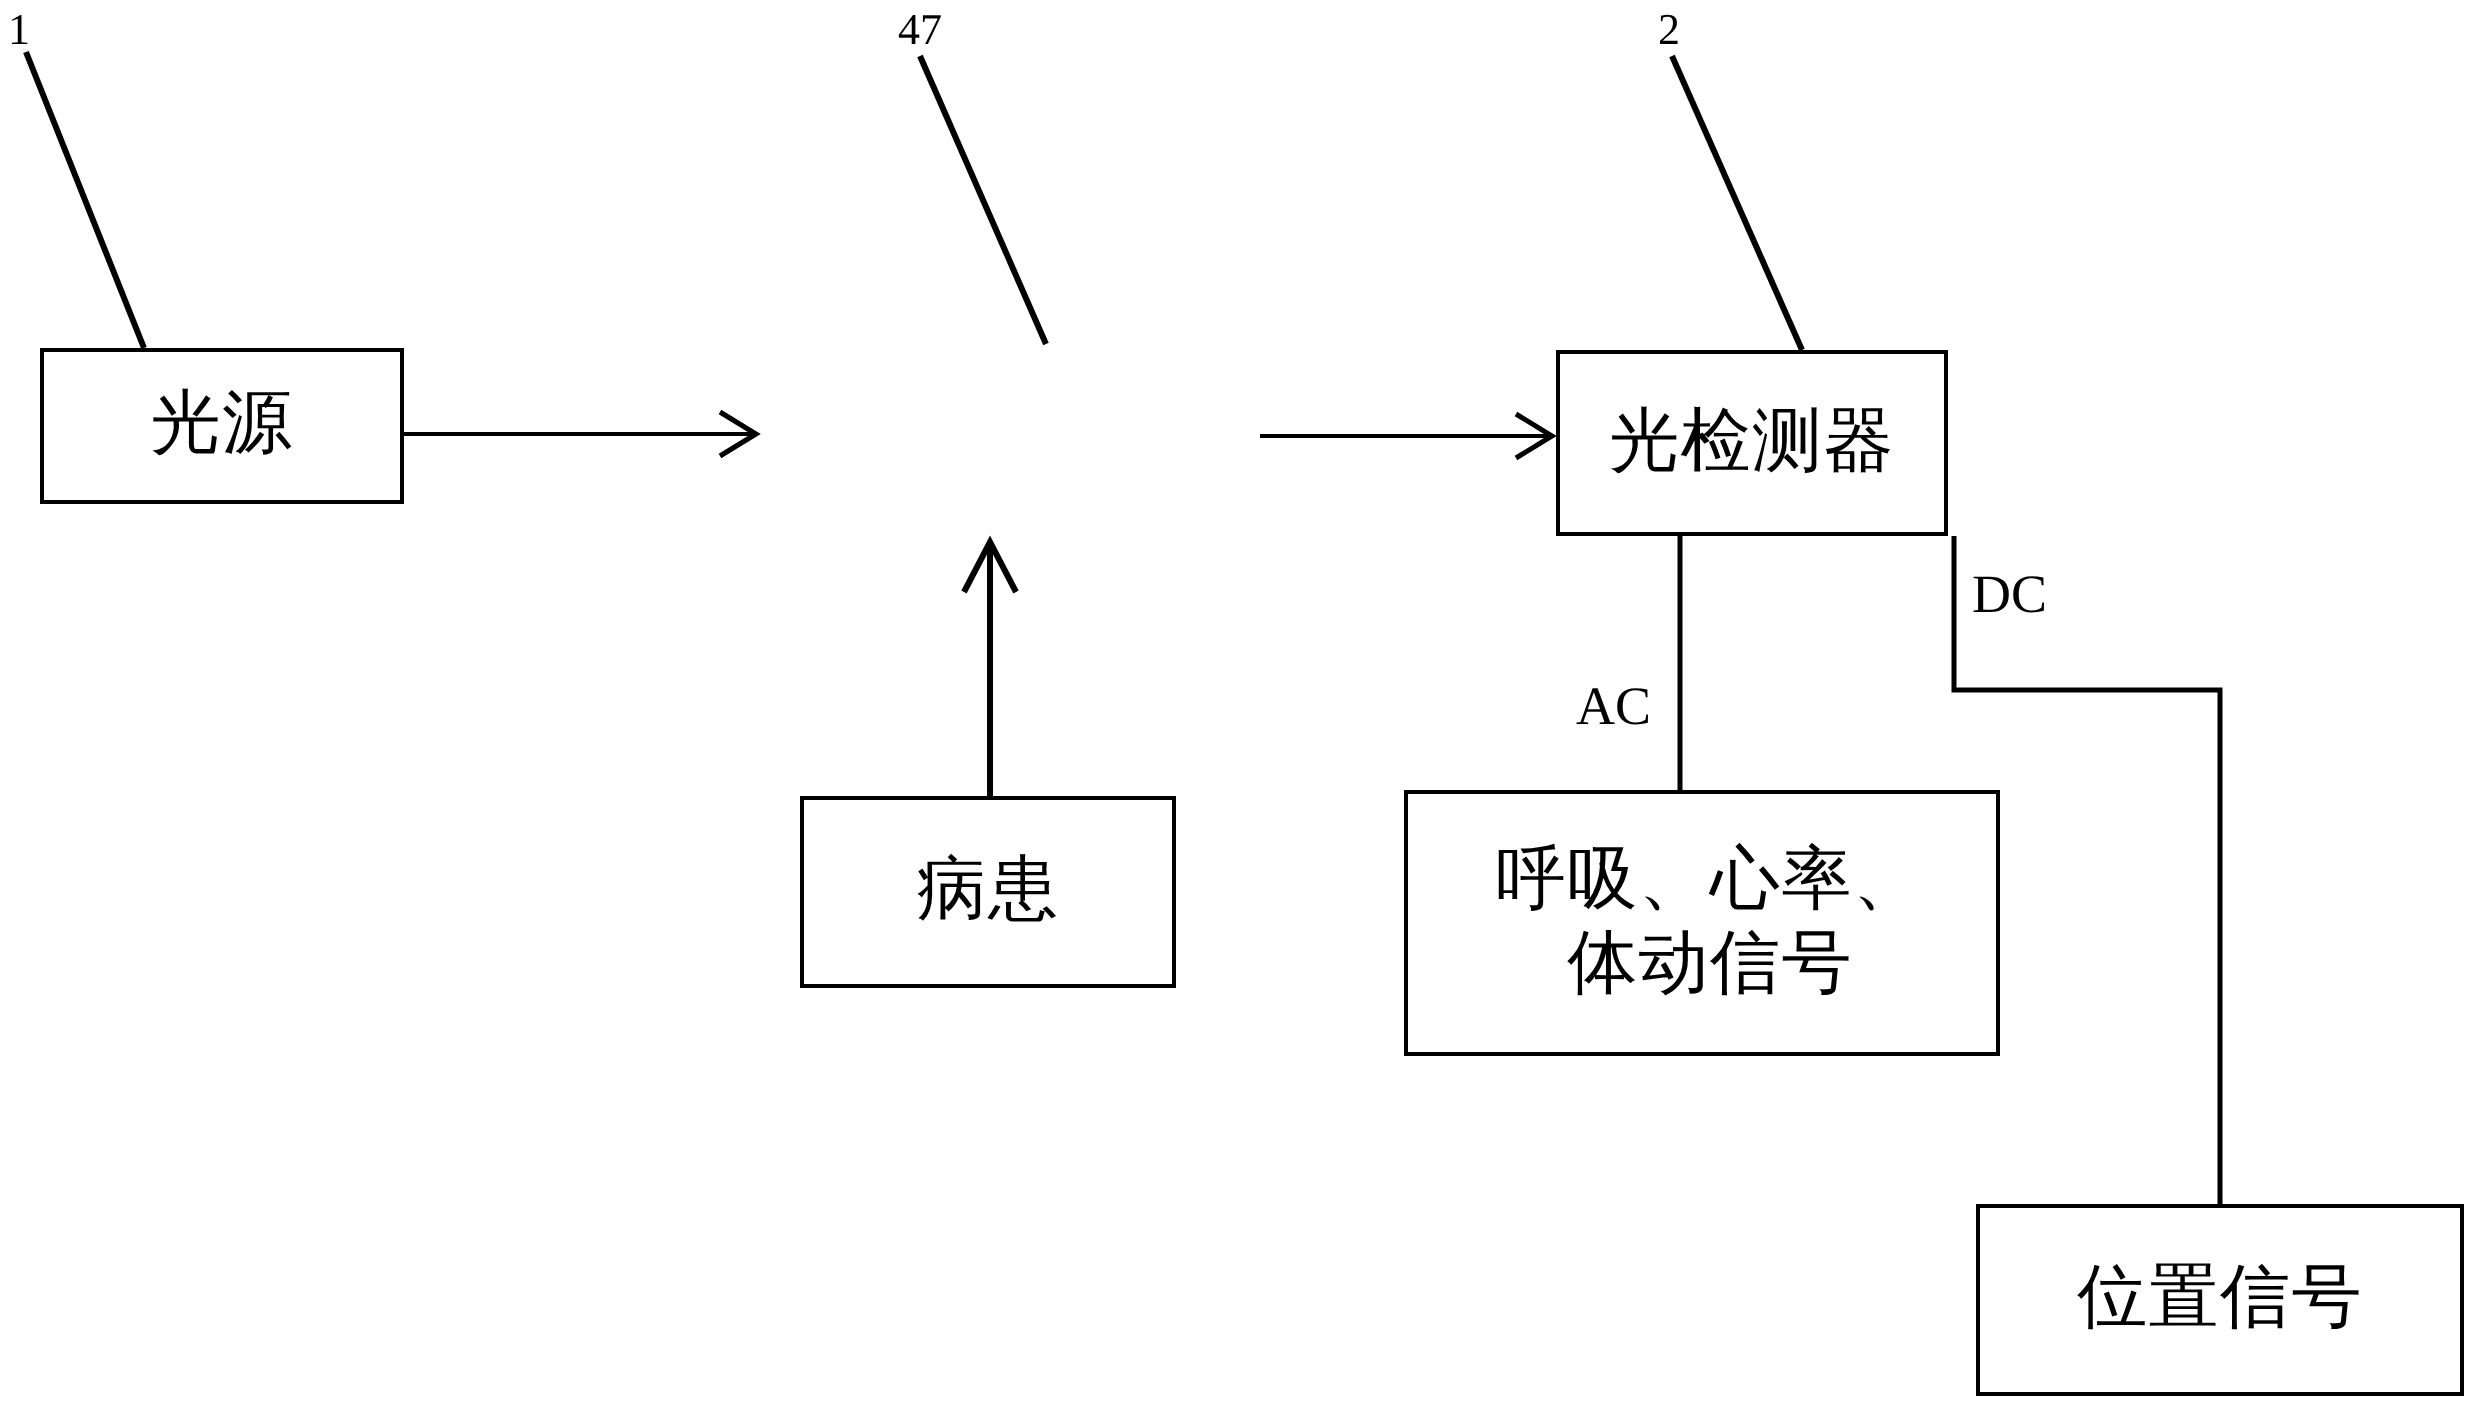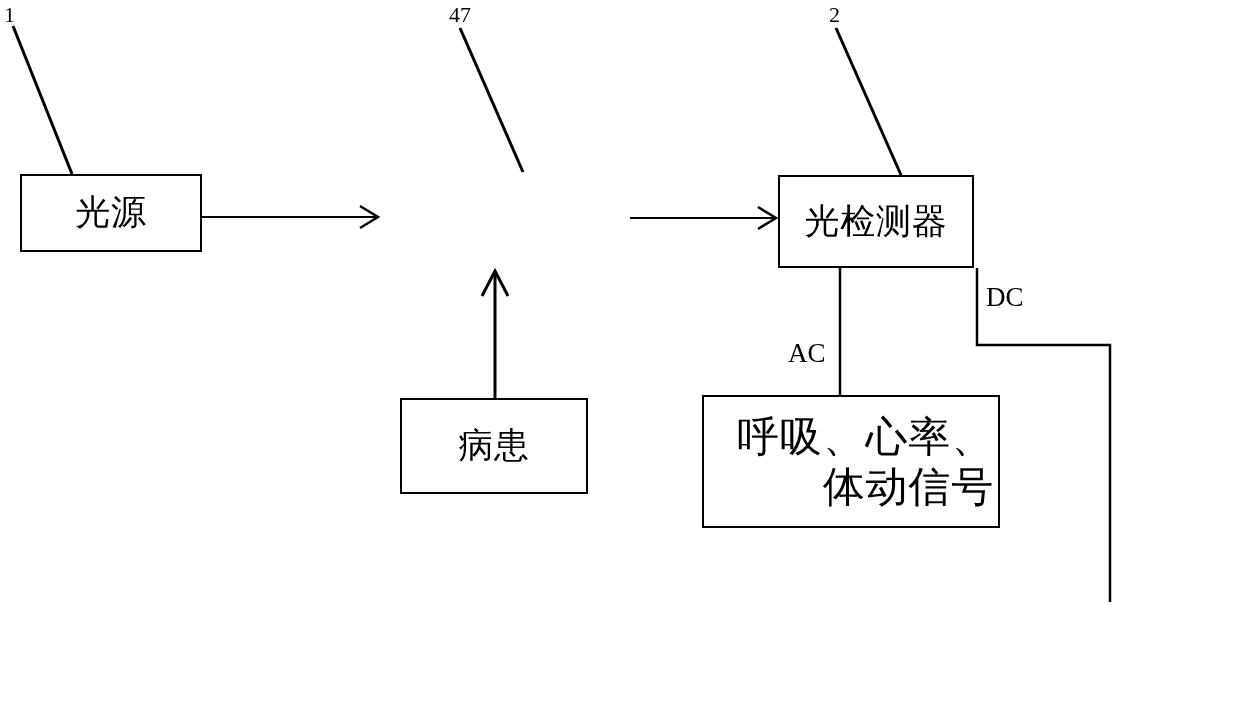--- a/index.html
+++ b/index.html
@@ -68,21 +68,21 @@
   #node-fiber          { left: 380px; top: 172px; width: 250px; height: 98px; }
   #node-fiber          .node-label { font-size: 35px; }
 
   #node-detector       { left: 778px; top: 175px; width: 196px; height: 93px; }
   #node-detector       .node-label { font-size: 35px; }
 
   #node-patient        { left: 400px; top: 398px; width: 188px; height: 96px; }
   #node-patient        .node-label { font-size: 35px; }
 
   #node-vital-signals  { left: 702px; top: 395px; width: 298px; height: 133px; }
-  #node-vital-signals  .node-label { font-size: 42px; text-align: right; width: 100%; padding-left: 12px; }
+  #node-vital-signals  .node-label { font-size: 35px; text-align: center; width: 100%; padding-left: 12px; }
 
   #node-position-signal{ left: 988px; top: 602px; width: 244px; height: 96px; }
   #node-position-signal .node-label { font-size: 35px; }
 
   
   #ref-1  { left: 4px;   top: 4px; }
   #ref-33 { left: 449px; top: 4px; }
   #ref-2  { left: 829px; top: 4px; }
 
   
@@ -143,14 +143,17 @@
 
   <div class="node-box" id="node-patient">
     <span class="node-label">病患</span>
   </div>
 
   <div class="node-box" id="node-vital-signals">
     <span class="node-label">呼吸、心率、
 体动信号</span>
   </div>
 
+  <div class="node-box" id="node-position-signal">
+    <span class="node-label">位置信号</span>
+  </div>
 
 </div>
 
 </body></html>

